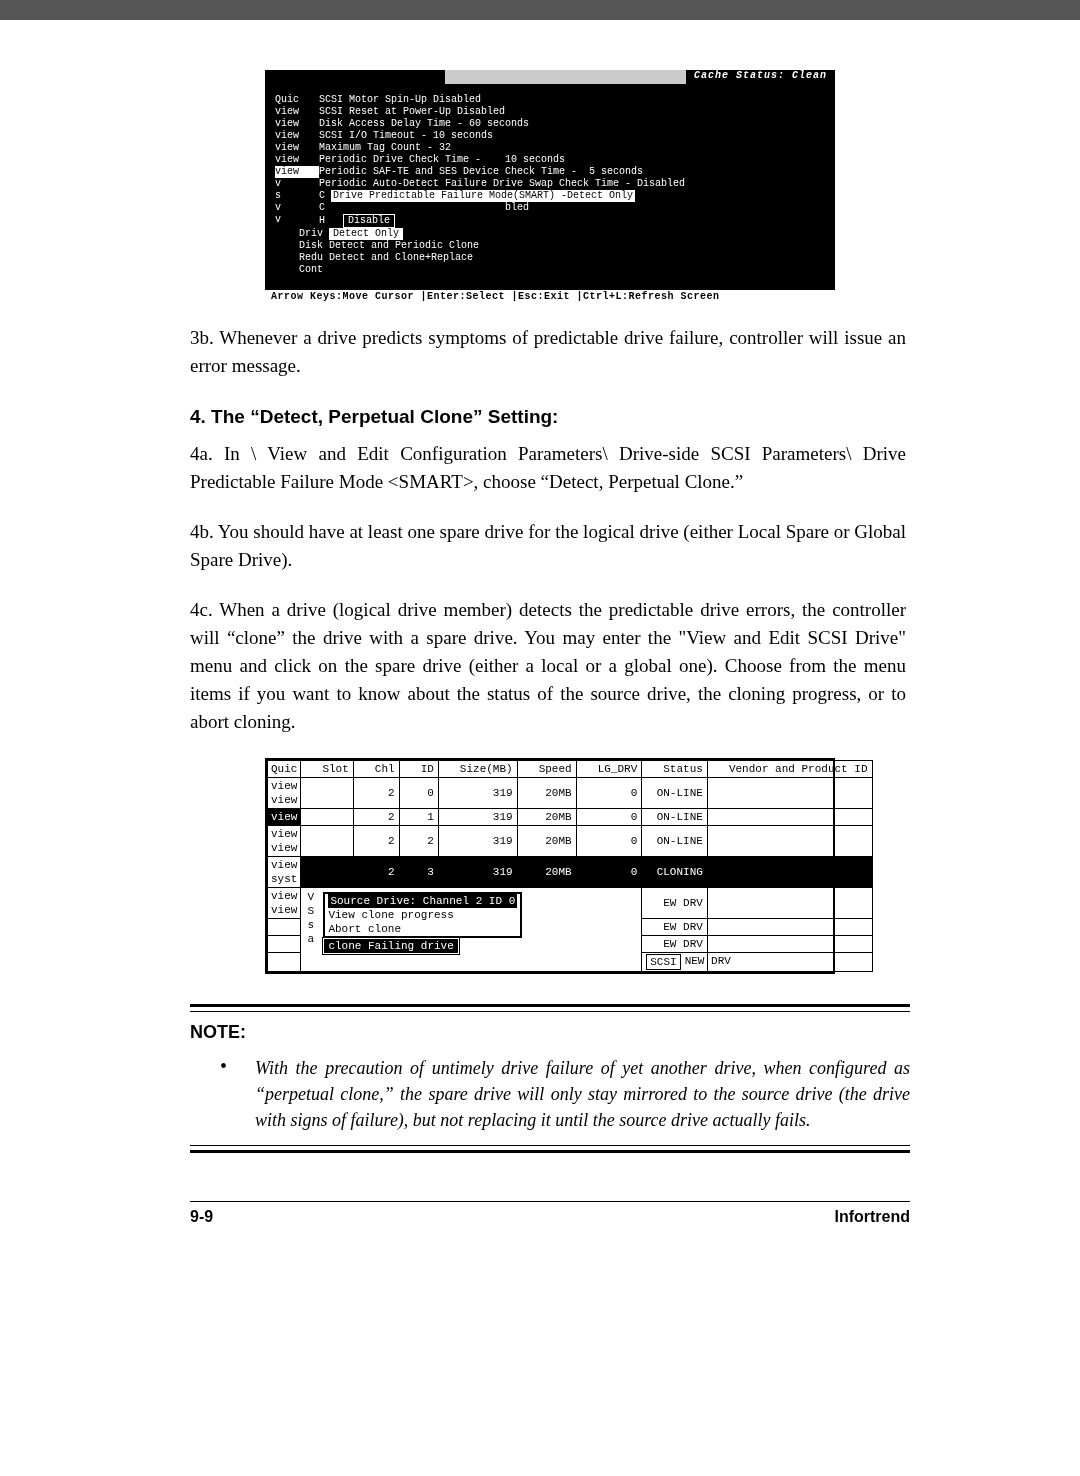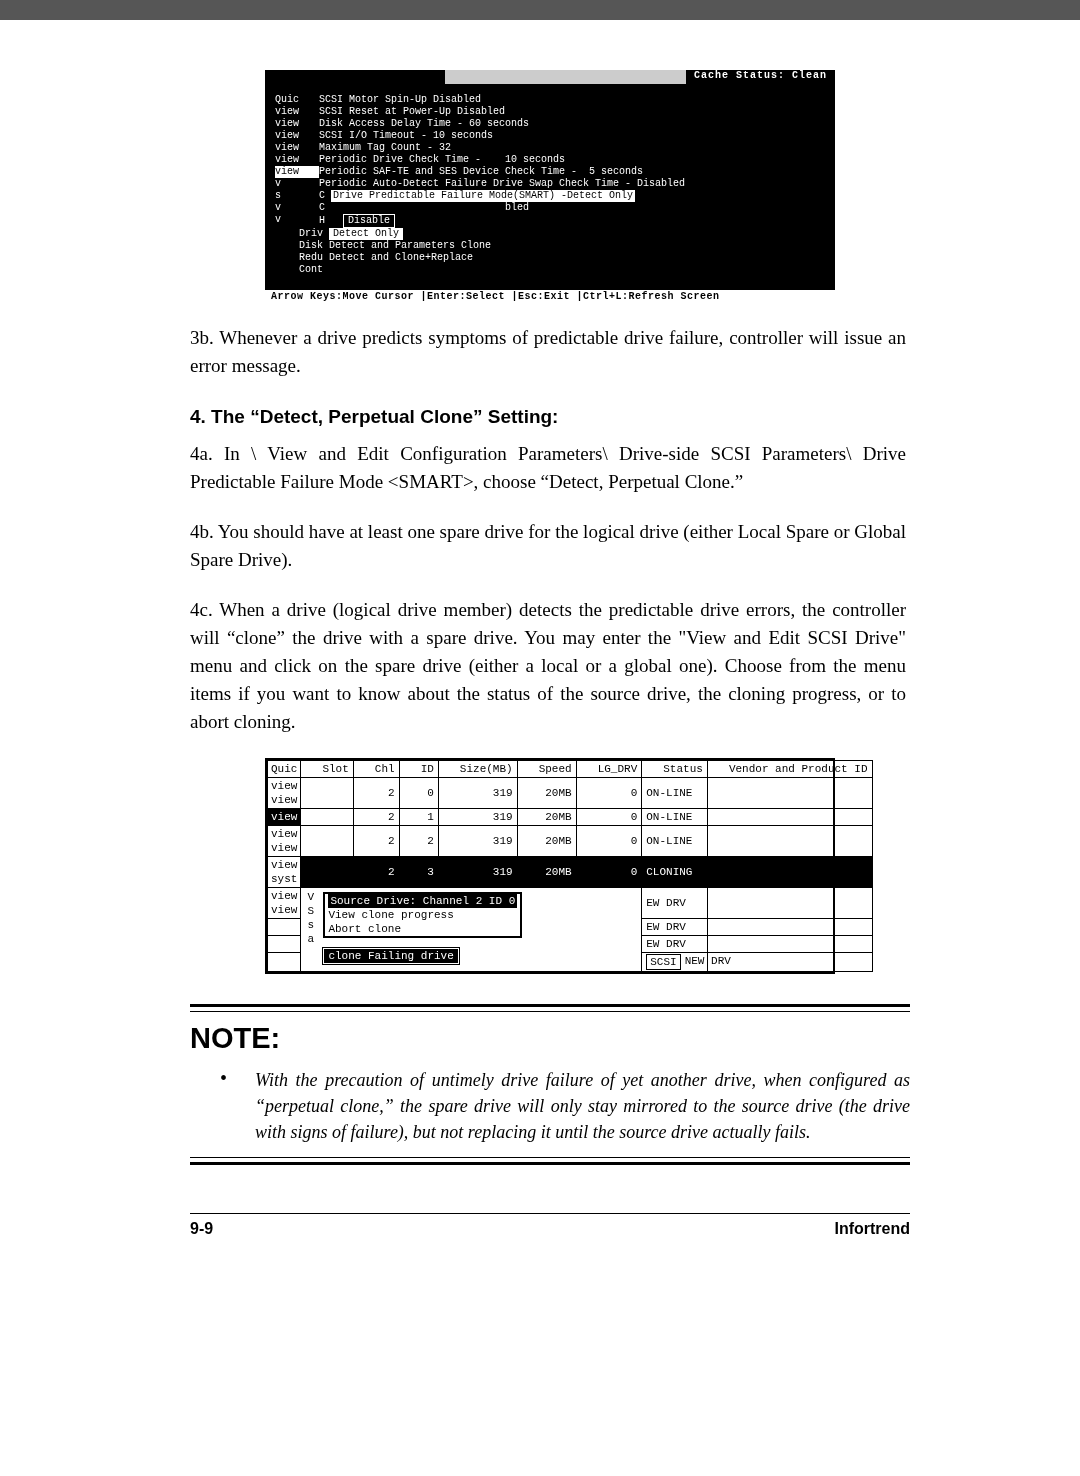--- a/index.html
+++ b/index.html
@@ -28,20 +28,21 @@
     color: #fff;
     width: 570px;
     margin: 0 auto 20px auto;
     padding: 0;
   }
   .term-top-bar {
     background:#0c4a6e;
     color:#fff;
     display:flex;
     height:14px;
+    font-style:italic;
   }
   .term-top-bar .left-gap { width:180px; height:14px; background:#000; }
   .term-top-bar .mid { flex:1; background:#ccc; height:14px; }
   .term-top-bar .right-label { background:#000; color:#fff; padding:0 8px; font-weight:bold; letter-spacing:1px; }
   .term-body { padding:10px 10px 2px 10px; background:#000; white-space:pre; }
   .term-body .side-col { display:inline-block; width:44px; vertical-align:top; }
   .term-body .hl { background:#fff; color:#000; }
   .term-body .block { display:inline-block; }
   .term-foot { background:#fff; color:#000; padding:1px 6px; font-weight:bold; letter-spacing:0.5px; }
 
@@ -62,21 +63,21 @@
     font-weight:normal;
     white-space:nowrap;
   }
   .scsi-table th { text-align:center;padding-left:21px; }
   .scsi-table .left-menu {
     border-right:1px solid #000;
     text-align:left;
     padding:1px 3px;
   }
   .scsi-table .hl { background:#000; color:#fff; }
-  .scsi-table .status-col { text-align:left;font-family:Liberation Mono, monospace; }
+  .scsi-table .status-col { text-align:right;font-family:Liberation Mono, monospace; }
   .scsi-table .vendor-col { text-align:left; }
   .scsi-overlay {
     position:relative;
   }
 
   
   .para {
     font-size: 19px;
     line-height: 28px;
     text-align: justify;
@@ -89,21 +90,21 @@
     font-size: 19px;
     margin: 26px 0 12px 0;
   }
 
   
   .note-wrap { margin-top:10px; }
   .note-rule-thick { border-top:3px solid #000; margin-bottom:4px; }
   .note-rule-thin { border-top:1px solid #000; }
   .note-title {
     font-family: Arial, Helvetica, sans-serif;
-    font-size: 29px;
+    font-size: 18px;
     font-weight: bold;
     margin: 10px 0 12px 0;
   }
   .note-item {
     display:flex;
     gap:28px;
     font-style: italic;
     font-size:18px;
     line-height:26px;
     padding:0 0 6px 30px;
@@ -139,21 +140,21 @@
 <span class="side-col">view</span><span class="block">Disk Access Delay Time - 60 seconds</span>
 <span class="side-col">view</span><span class="block">SCSI I/O Timeout - 10 seconds</span>
 <span class="side-col">view</span><span class="block">Maximum Tag Count - 32</span>
 <span class="side-col">view</span><span class="block">Periodic Drive Check Time -    10 seconds</span>
 <span class="side-col hl">view</span><span class="block">Periodic SAF-TE and SES Device Check Time -  5 seconds</span>
 <span class="side-col">v</span><span class="block">Periodic Auto-Detect Failure Drive Swap Check Time - Disabled</span>
 <span class="side-col">s</span><span>C</span> <span class="hl block" style="padding:0 2px">Drive Predictable Failure Mode(SMART) -Detect Only</span>
 <span class="side-col">v</span><span>C</span>                              <span>bled</span>
 <span class="side-col">v</span><span>H</span>   <span class="block" style="border:1px solid #fff; padding:0 4px;">Disable</span>
     <span>Driv</span> <span class="hl block" style="padding:0 4px;text-align:center;">Detect Only</span>
-    <span>Disk</span> <span class="block">Detect and Parameters Clone</span>
+    <span>Disk</span> <span class="block">Detect and Periodic Clone</span>
     <span>Redu</span> <span class="block">Detect and Clone+Replace</span>
     <span>Cont</span>
 
 </div>
     <div class="term-foot">Arrow Keys:Move Cursor   |Enter:Select   |Esc:Exit   |Ctrl+L:Refresh Screen</div>
   </div>
 
   <p class="para">3b.  Whenever a drive predicts symptoms of predictable drive failure, controller will issue an error message.</p>
 
   <div class="heading3">4.  The “Detect, Perpetual Clone” Setting:</div>
@@ -227,21 +228,21 @@
             <div>V</div>
             <div>S</div>
             <div>s</div>
             <div>a</div>
           </div>
           <div style="position:absolute; left:22px; top:4px; border:2px solid #000; background:#fff; text-align:left; padding:0 3px;">
             <div class="hl" style="padding:0 2px">Source Drive: Channel 2 ID 0</div>
             <div>View clone progress</div>
             <div>Abort clone</div>
           </div>
-          <div style="position:absolute; left:22px; top:60px; background:#000; color:#fff; border:1px solid #fff; outline:1px solid #000; padding:0 4px; text-align:left">clone Failing drive</div>
+          <div style="position:absolute; left:22px; top:50px; background:#000; color:#fff; border:1px solid #fff; outline:1px solid #000; padding:0 4px; text-align:left">clone Failing drive</div>
         </td>
         <td class="status-col">EW DRV</td>
         <td class="vendor-col"></td>
       </tr>
       <tr>
         <td class="left-menu"></td>
         <td class="status-col">EW DRV</td>
         <td class="vendor-col"></td>
       </tr>
       <tr>

